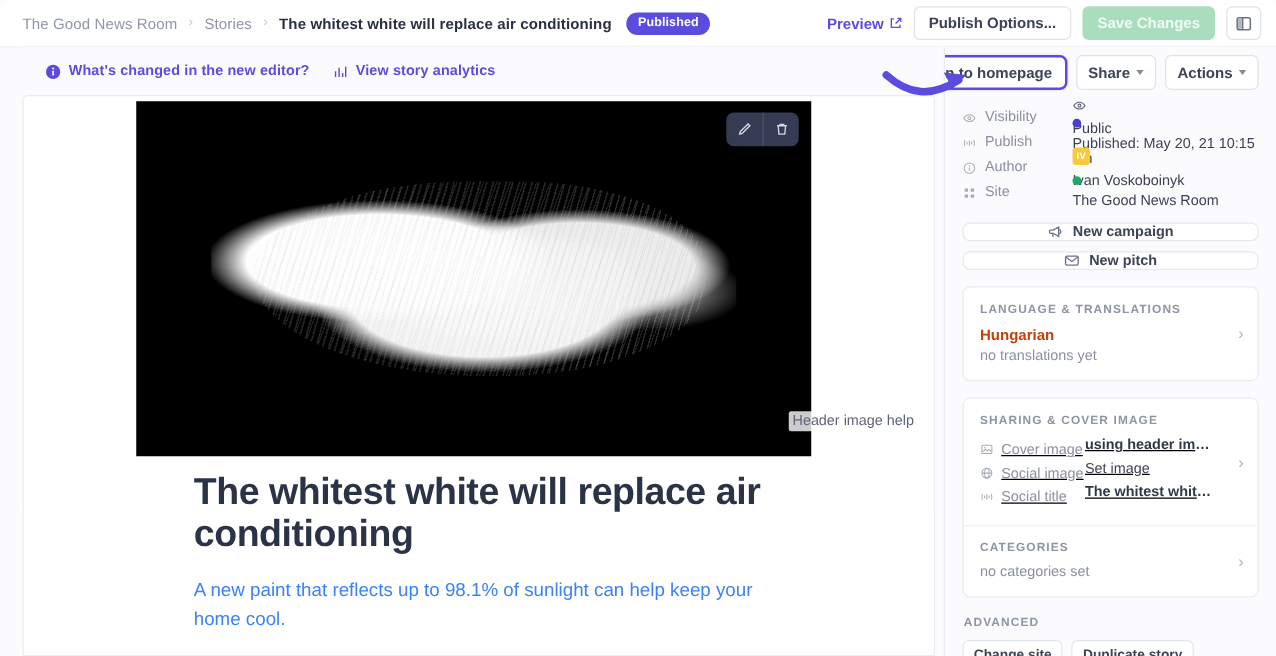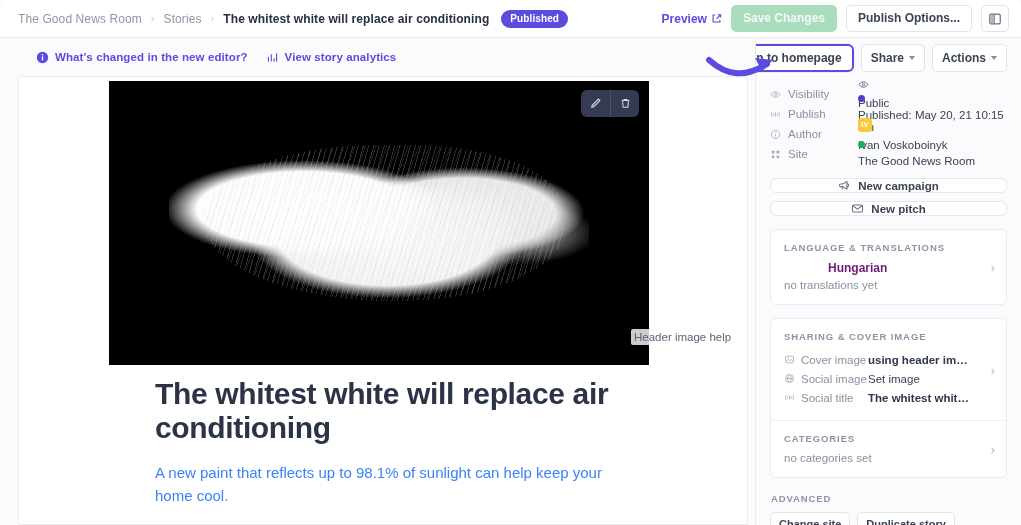--- a/index.html
+++ b/index.html
@@ -220,29 +220,29 @@
     background: #fff; border: 1px solid #e9ebf0;
     border-radius: 6px; margin-top: 13px;
     position: relative;
   }
   .card-sec { padding: 12px 13px 13px; position: relative; }
   .card-sec + .card-sec { border-top: 1px solid #eef0f4; }
   .sec-title {
     font-size: 9.5px; font-weight: bold; color: #8d94a4;
     letter-spacing: .9px; margin-bottom: 8px;
   }
-  .sec-primary { font-size: 12px; font-weight: bold; color: #701a75; margin-bottom: 4px; margin-left: 44px; }
+  .sec-primary { font-size: 12px; font-weight: bold; color: #c2410c; margin-bottom: 4px; }
   .sec-muted { font-size: 11.5px; color: #8a90a0; }
   .chev {
     position: absolute; right: 11px; top: 50%; transform: translateY(-50%);
     color: #aeb4c2; font-size: 13px; cursor: pointer; line-height: 1;
   }
   .kv-row {
-    display: flex; align-items: center; font-size: 11.5px;
-    height: 19px; padding-right: 22px;
+    display: flex; font-size: 11.5px;
+    height: 19px; padding-right: 22px; text-decoration: underline;
   }
   .kv-k { width: 84px; display: flex; align-items: center; gap: 6px; color: #8a90a0; flex: none; }
   .kv-v { color: #2f3848; font-weight: bold; white-space: nowrap; overflow: hidden; text-overflow: ellipsis; }
   .kv-v.plain { font-weight: normal; color: #3a4254; }
 
   .adv-title {
     font-size: 9.5px; font-weight: bold; color: #8d94a4;
     letter-spacing: .9px; margin: 15px 0 8px 1px;
   }
   .adv-btns { display: flex; gap: 7px; flex-wrap: wrap; }
@@ -281,22 +281,22 @@
       <span class="link-preview">
         <span>Preview</span>
         <span class="ic">
           <svg width="11" height="11" viewBox="0 0 16 16" fill="none" stroke="#5b4bde" stroke-width="1.6">
             <path d="M6 3H3v10h10V10"></path>
               <path d="M10 2.5h4v4"></path>
               <path d="M13.6 2.9 8 8.5"></path>
           </svg>
         </span>
       </span>
+      <button class="btn">Publish Options...</button>
       <button class="btn btn-save">Save Changes</button>
-      <button class="btn">Publish Options...</button>
       <span class="btn-icon-sq">
         <svg width="14" height="14" viewBox="0 0 16 16" fill="none" stroke="#6a7284" stroke-width="1.4">
           <rect x="2" y="2.5" width="12" height="11" rx="1.6"></rect>
             <path d="M7 2.5v11"></path>
           <rect x="2.8" y="3.3" width="3.4" height="9.4" fill="#aeb4c2" stroke="none"></rect>
         </svg>
       </span>
     </div>
   </div>
 

